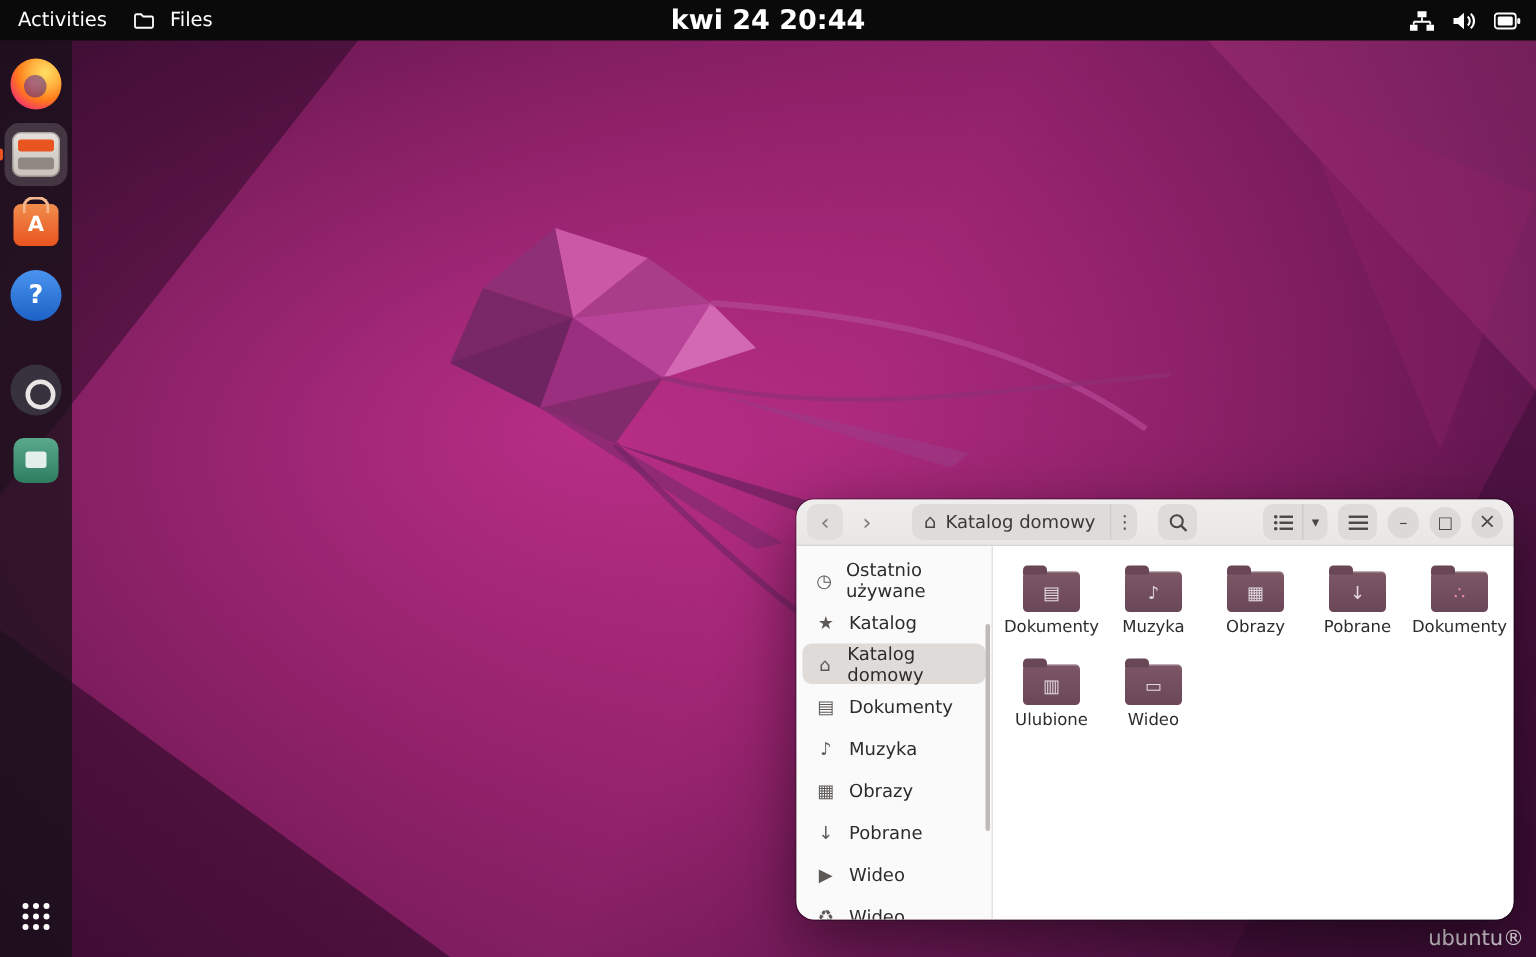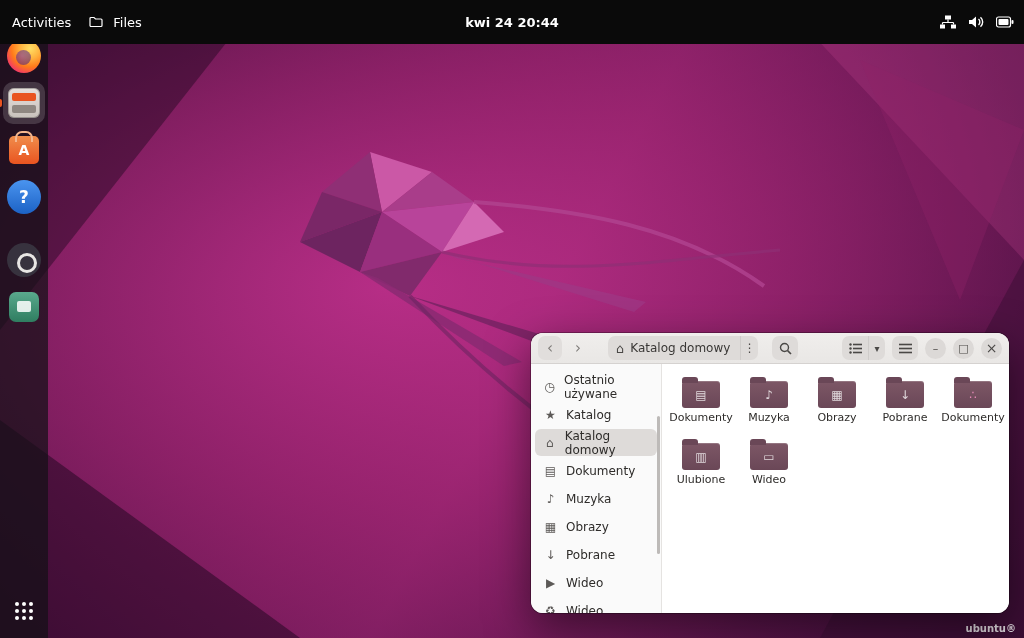--- a/index.html
+++ b/index.html
@@ -8,25 +8,25 @@
 
   
   #wallpaper { position:absolute; inset:0; z-index:0;
     background:
       radial-gradient(130% 110% at 38% 45%, rgba(190,48,140,.85) 0%, rgba(150,35,110,.7) 30%, rgba(90,20,75,.55) 55%, rgba(40,8,40,.9) 100%),
       linear-gradient(118deg, #2c0b28 0%, #5c1547 22%, #922168 42%, #a62877 52%, #7d1d5e 68%, #4a1140 86%, #2a0a26 100%);
   }
   #wallpaper svg { position:absolute; inset:0; }
 
   
-  #topbar { position:absolute; top:0; left:0; right:0; height:44px; background:#0a0a0a; z-index:50;
+  #topbar { position:absolute; top:0; left:0; right:0; height:27px; background:#0a0a0a; z-index:50;
     display:flex; align-items:center; color:#fff; font-size:13px; }
   .tb-left { display:flex; align-items:center; gap:18px; padding-left:12px; }
   .tb-app { display:flex; align-items:center; gap:10px; }
-  .tb-clock { position:absolute; left:50%; transform:translateX(-50%); font-weight:bold; font-size:13px; }
+  .tb-clock { position:absolute; left:50%; transform:translateX(-50%); font-weight:bold; font-size:18px; }
   .tb-right { position:absolute; right:10px; display:flex; align-items:center; gap:12px; }
   .tb-right svg { display:block; }
 
   
   #dock { position:absolute; top:27px; left:0; bottom:0; width:48px; background:rgba(20,16,22,.72); z-index:40;
     display:flex; flex-direction:column; align-items:center; padding-top:8px; }
   .dock-item { position:relative; width:42px; height:42px; margin-bottom:5px; border-radius:10px;
     display:flex; align-items:center; justify-content:center; }
   .dock-item.active { background:rgba(255,255,255,.16); }
   .dock-item.active::before { content:""; position:absolute; left:-5px; top:17px; width:4px; height:8px;
@@ -52,21 +52,21 @@
   .green-icon { width:30px; height:30px; border-radius:7px; background:linear-gradient(#5aa98d,#2f7d60); position:relative; }
   .green-icon::after { content:""; position:absolute; left:8px; top:9px; width:14px; height:11px;
     background:rgba(255,255,255,.85); border-radius:2px; }
   #show-apps { position:absolute; bottom:6px; left:0; width:48px; height:42px; display:flex; align-items:center; justify-content:center; }
   .grid-dots { width:4px; height:4px; border-radius:50%; background:#fff;
     box-shadow:-7px -7px 0 #fff, 0 -7px 0 #fff, 7px -7px 0 #fff,
                -7px 0 0 #fff, 7px 0 0 #fff,
                -7px 7px 0 #fff, 0 7px 0 #fff, 7px 7px 0 #fff; }
 
   
-  #watermark { position:absolute; right:8px; bottom:4px; color:rgba(255,255,255,.85); font-size:10px; font-weight:bold; z-index:5; }
+  #watermark { position:absolute; right:8px; bottom:4px; color:rgba(255,255,255,.85); font-size:14px; font-weight:normal; z-index:5; }
 
   
   #win { position:absolute; left:531px; top:333px; width:478px; height:280px; z-index:30;
     border-radius:12px; background:#fff; box-shadow:0 14px 44px rgba(0,0,0,.5), 0 0 0 1px rgba(0,0,0,.28); overflow:hidden;
     display:flex; flex-direction:column; }
   #headerbar { height:31px; background:linear-gradient(#f0eeec,#e9e7e5); border-bottom:1px solid #d5d2d0;
     display:flex; align-items:center; padding:0 7px; flex:0 0 auto; gap:4px; }
   .hb-btn { width:24px; height:24px; border-radius:6px; display:flex; align-items:center; justify-content:center;
     color:#7d7a78; font-size:15px; background:transparent; }
   .hb-round { background:#e1dedc; border-radius:7px; }

